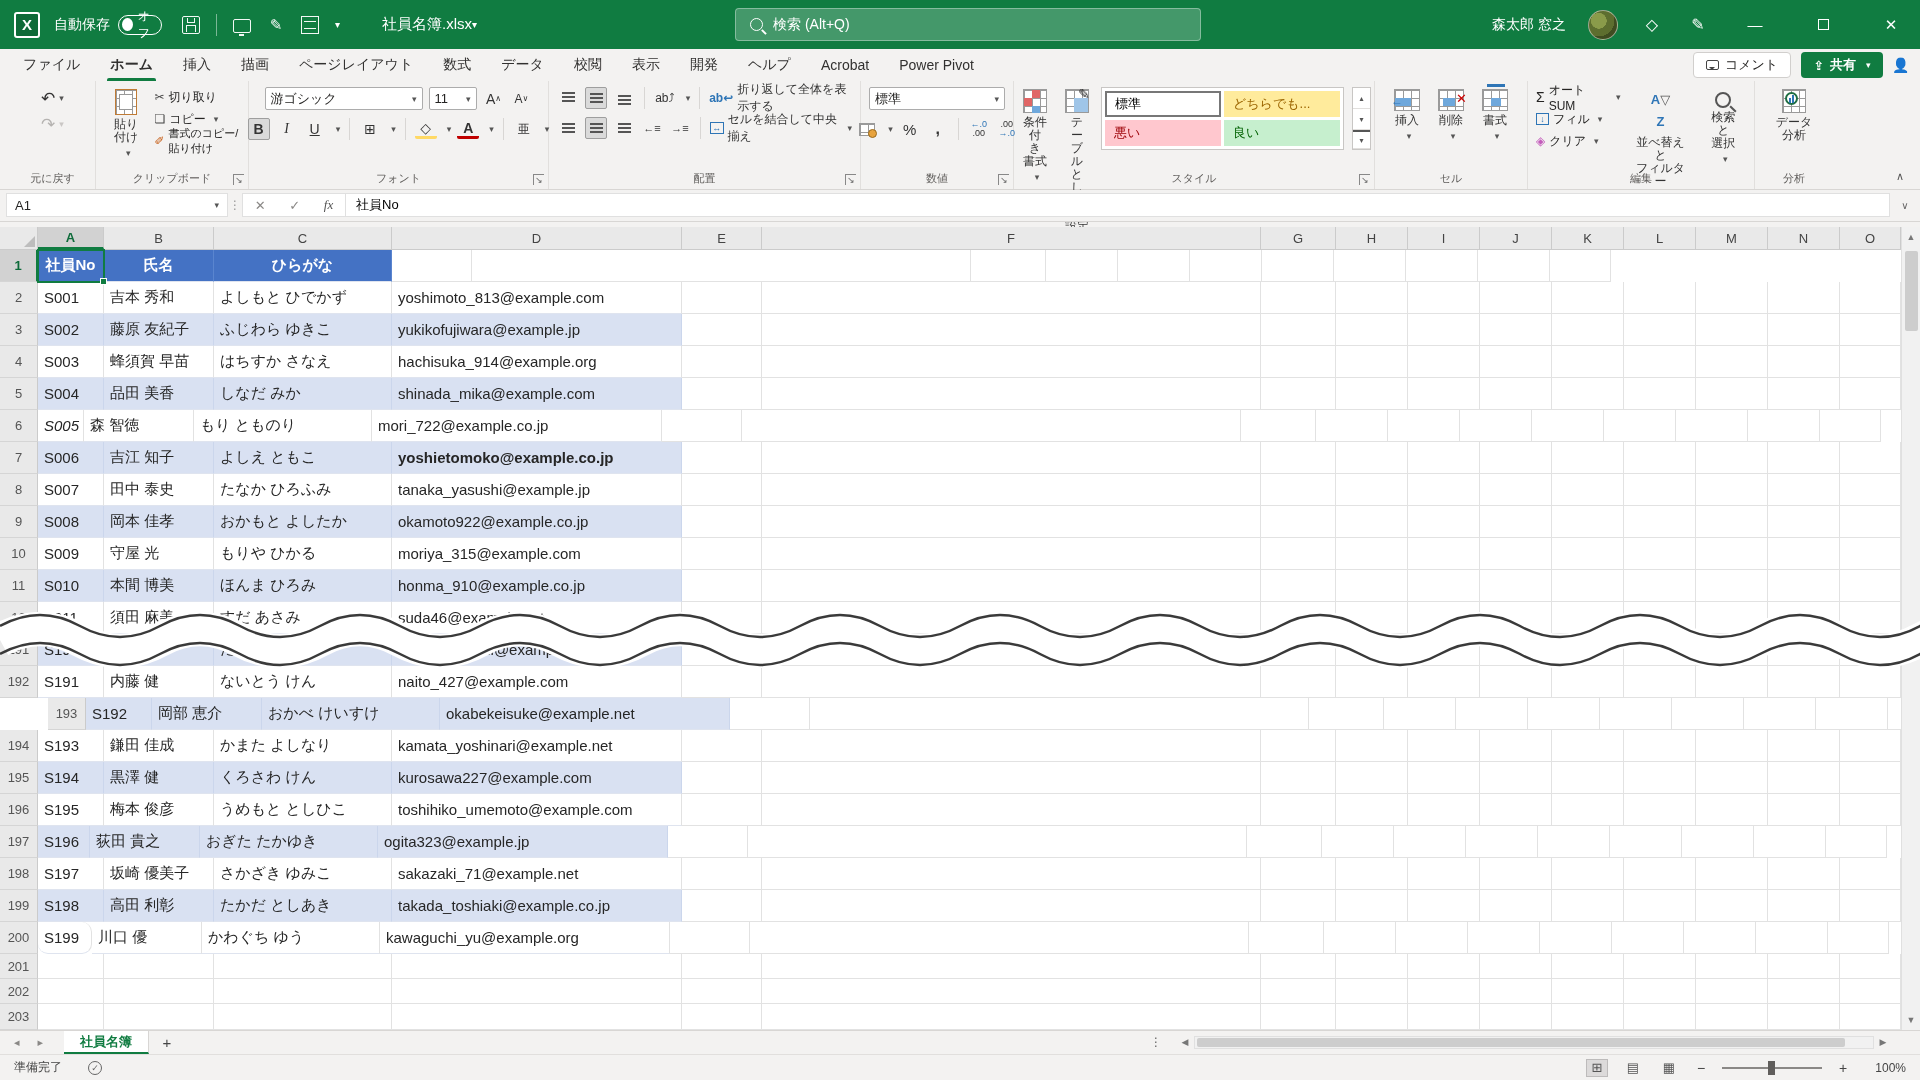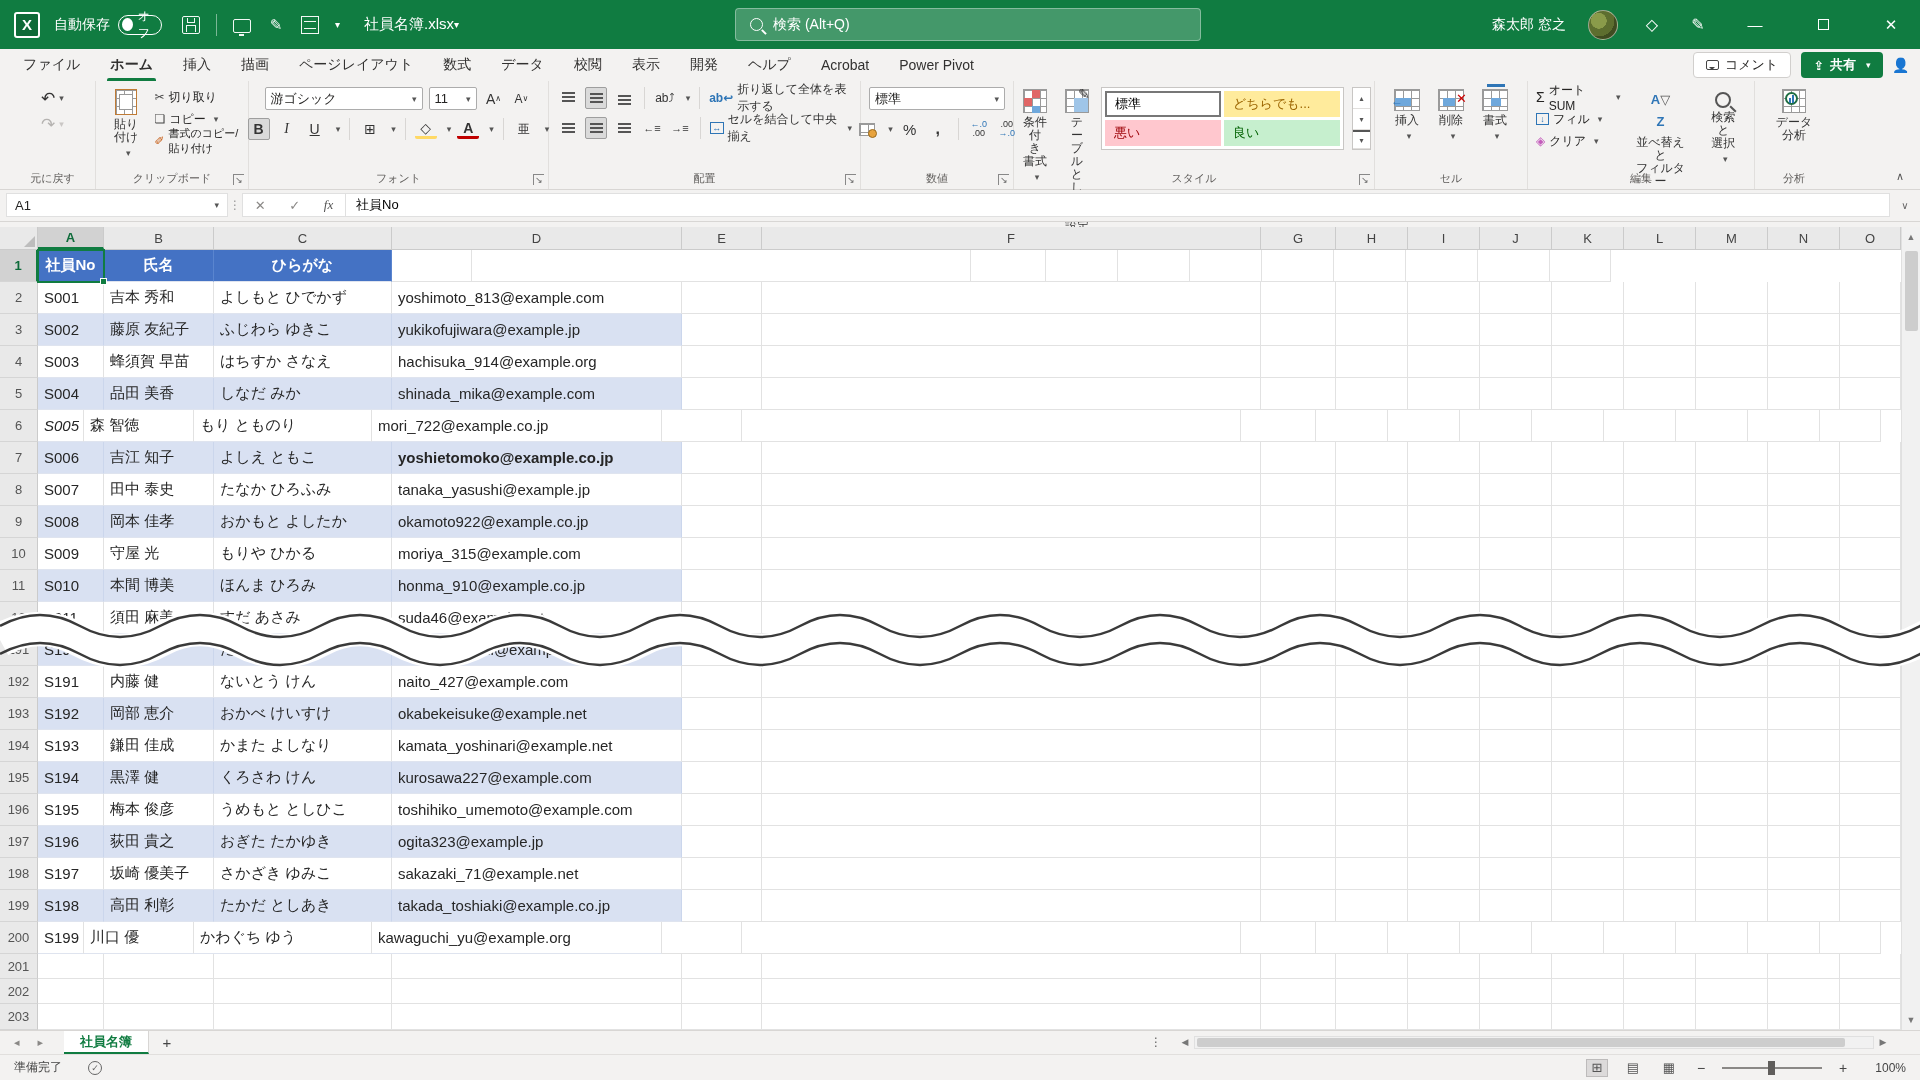--- a/index.html
+++ b/index.html
@@ -20,21 +20,21 @@
   .wicon { width:18px; height:18px; position:relative; opacity:.95; }
   .ic-save { border:1.6px solid #fff; border-radius:2px; }
   .ic-save::after { content:""; position:absolute; left:3px; bottom:1px; width:8px; height:6px; border:1.2px solid #fff; border-bottom:none; }
   .ic-save::before { content:""; position:absolute; left:4px; top:1px; width:6px; height:4px; border:1.2px solid #fff; border-top:none;}
   .ic-monitor { border:1.6px solid #fff; border-radius:2px; height:14px; margin-top:2px;}
   .ic-monitor::after { content:""; position:absolute; left:5px; bottom:-4px; width:5px; height:2px; background:#fff; }
   .ic-brush { font-size:15px; line-height:18px; text-align:center; }
   .ic-grid16 { border:1.6px solid #fff; }
   .ic-grid16::after { content:""; position:absolute; inset:4px 2px; border-top:1.4px solid #fff; border-bottom:1.4px solid #fff; }
   .chev { font-size:10px; color:#fff; }
-  .fname { display:flex; align-items:center; gap:0; font-size:15px; margin-left:10px; }
+  .fname { display:flex; align-items:center; gap:0; font-size:15px; margin-left:28px; }
   #searchbox { position:absolute; left:735px; top:8px; width:466px; height:33px; background:rgba(255,255,255,.22); border:1px solid rgba(255,255,255,.35); border-radius:4px; display:flex; align-items:center; gap:10px; padding-left:14px; font-size:14px; color:#fff; }
   .mag { width:13px; height:13px; border:1.8px solid #fff; border-radius:50%; position:relative; }
   .mag::after { content:""; position:absolute; width:6px; height:1.8px; background:#fff; transform:rotate(45deg); left:10px; top:12px; }
   .tb-right { position:absolute; right:0; top:0; height:49px; display:flex; align-items:center; gap:22px; padding-right:6px; }
   .uname { font-size:14px; }
   .avatar { width:30px; height:30px; border-radius:50%; background:radial-gradient(circle at 35% 35%, #8a9b4a 0 30%, #5d6e2f 31% 60%, #3f4c20 61%); border:1px solid rgba(255,255,255,.5); }
   .tbicon { font-size:16px; width:24px; text-align:center; }
   .winbtn { width:46px; height:49px; display:flex; align-items:center; justify-content:center; font-size:15px; }
   .maxbox { width:11px; height:11px; border:1.4px solid #fff; }
 
@@ -752,21 +752,21 @@
           <div class="cell" style="width: 75px;"></div>
           <div class="cell" style="width: 72px;"></div>
           <div class="cell" style="width: 72px;"></div>
           <div class="cell" style="width: 72px;"></div>
           <div class="cell" style="width: 72px;"></div>
           <div class="cell" style="width: 72px;"></div>
           <div class="cell" style="width: 72px;"></div>
           <div class="cell" style="width: 72px;"></div>
           <div class="cell" style="width: 61px;"></div>
         </div>
-        <div class="srow" style="height: 32px;">
+        <div class="srow" style="height: 32px; padding-left: 48px;">
           <div class="rowh">193</div>
           <div class="cell tbl band" style="width: 66px;">S192</div>
           <div class="cell tbl band" style="width: 110px;">岡部 恵介</div>
           <div class="cell tbl band" style="width: 178px;">おかべ けいすけ</div>
           <div class="cell tbl band" style="width: 290px;">okabekeisuke@example.net</div>
           <div class="cell" style="width: 80px;"></div>
           <div class="cell" style="width: 499px;"></div>
           <div class="cell" style="width: 75px;"></div>
           <div class="cell" style="width: 72px;"></div>
           <div class="cell" style="width: 72px;"></div>
@@ -826,21 +826,21 @@
           <div class="cell" style="width: 72px;"></div>
           <div class="cell" style="width: 72px;"></div>
           <div class="cell" style="width: 72px;"></div>
           <div class="cell" style="width: 72px;"></div>
           <div class="cell" style="width: 72px;"></div>
           <div class="cell" style="width: 72px;"></div>
           <div class="cell" style="width: 61px;"></div>
         </div>
         <div class="srow" style="height: 32px;">
           <div class="rowh">197</div>
-          <div class="cell tbl band" style="width: 66px;">S196</div>
+          <div class="cell tbl band" style="width: 52px;">S196</div>
           <div class="cell tbl band" style="width: 110px;">荻田 貴之</div>
           <div class="cell tbl band" style="width: 178px;">おぎた たかゆき</div>
           <div class="cell tbl band" style="width: 290px;">ogita323@example.jp</div>
           <div class="cell" style="width: 80px;"></div>
           <div class="cell" style="width: 499px;"></div>
           <div class="cell" style="width: 75px;"></div>
           <div class="cell" style="width: 72px;"></div>
           <div class="cell" style="width: 72px;"></div>
           <div class="cell" style="width: 72px;"></div>
           <div class="cell" style="width: 72px;"></div>
@@ -880,21 +880,21 @@
           <div class="cell" style="width: 72px;"></div>
           <div class="cell" style="width: 72px;"></div>
           <div class="cell" style="width: 72px;"></div>
           <div class="cell" style="width: 72px;"></div>
           <div class="cell" style="width: 72px;"></div>
           <div class="cell" style="width: 72px;"></div>
           <div class="cell" style="width: 61px;"></div>
         </div>
         <div class="srow" style="height: 32px;">
           <div class="rowh">200</div>
-          <div class="cell tbl" style="width: 46px;">S199</div>
+          <div class="cell tbl" style="width: 54px; border-radius: 10px;">S199</div>
           <div class="cell tbl" style="width: 110px;">川口 優</div>
           <div class="cell tbl" style="width: 178px;">かわぐち ゆう</div>
           <div class="cell tbl" style="width: 290px;">kawaguchi_yu@example.org</div>
           <div class="cell" style="width: 80px;"></div>
           <div class="cell" style="width: 499px;"></div>
           <div class="cell" style="width: 75px;"></div>
           <div class="cell" style="width: 72px;"></div>
           <div class="cell" style="width: 72px;"></div>
           <div class="cell" style="width: 72px;"></div>
           <div class="cell" style="width: 72px;"></div>

